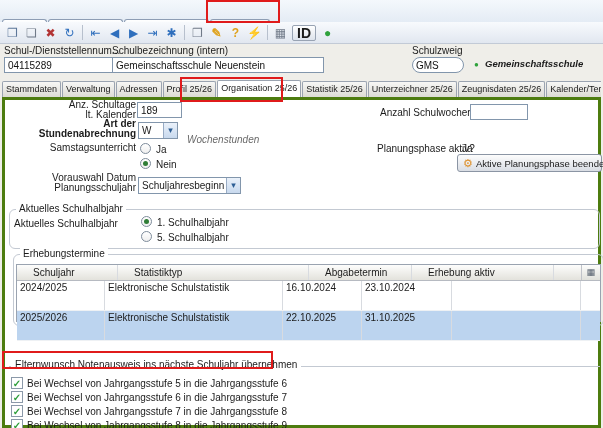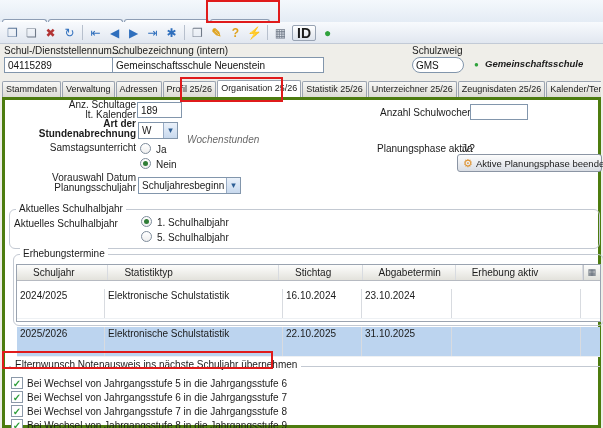--- a/index.html
+++ b/index.html
@@ -58,21 +58,21 @@
   .pbtn{position:absolute;border:1px solid #8b95a4;border-radius:3px;background:linear-gradient(#fdfdfd,#d9dde4);
     display:flex;align-items:center;gap:3px;padding:0 5px;height:18px;font-size:9.5px;white-space:nowrap;cursor:pointer;}
   .gear{color:#dd8f2a;font-size:11px;}
   .group{position:absolute;border:1px solid #c3c9d2;border-radius:6px;}
   .gtitle{position:absolute;top:-7px;left:6px;background:#fff;padding:0 3px;white-space:nowrap;}
 
   
   .grid{position:absolute;border:1px solid #9aa3b0;background:#fff;}
   .g-head{display:flex;height:16px;background:linear-gradient(#fdfdfc,#e3e2dc);border-bottom:1px solid #b6bac1;}
   .g-head .gc{padding-top:2px;margin-left:13px;}
-  .g-row{display:flex;height:30px;border-bottom:1px solid #eef1f4;cursor:pointer;margin-top:8px;}
+  .g-row{display:flex;height:30px;border-bottom:1px solid #eef1f4;cursor:pointer;}
   .g-row.sel{background:#bcd4ef;}
   .gc{padding:1px 3px;border-right:1px solid #d8dbe0;overflow:hidden;white-space:nowrap;height:100%;}
   .c0{width:88px}.c1{width:178px}.c2{width:79px}.c3{width:90px}.c4{width:129px}
   .c5{flex:1;border-right:none;}
   .g-corner{margin-left:auto;width:19px;text-align:center;color:#55606e;background:linear-gradient(#fdfdfc,#dfe0da);
     border-left:1px solid #c0c3c9;font-size:9px;line-height:15px;cursor:pointer;}
   .g-fill{height:12px;}
 
   .section-rule{position:absolute;border-top:1px solid #c3c9d2;}
   .section-title{position:absolute;background:#fff;padding:0 4px;white-space:nowrap;z-index:2;}
@@ -222,21 +222,20 @@
       <div class="radio" style="left:131px;top:21px;"></div>
       <div class="lbl" style="left:147px;top:22px;">5. Schulhalbjahr</div>
     </div>
 
     <div class="group" style="left:8px;top:154px;width:591px;height:72px;">
       <div class="gtitle">Erhebungstermine</div>
       <div class="grid" style="left:2px;top:9px;width:585px;height:58px;">
         <div class="g-head">
           <div class="gc c0">Schuljahr</div>
           <div class="gc c1">Statistiktyp</div>
-          <div class="gc c2">Stichtag</div>
           <div class="gc c3">Abgabetermin</div>
           <div class="gc c4">Erhebung aktiv</div>
           <div class="g-corner">▦</div>
         </div>
         <div class="g-row">
           <div class="gc c0">2024/2025</div>
           <div class="gc c1">Elektronische Schulstatistik</div>
           <div class="gc c2">16.10.2024</div>
           <div class="gc c3">23.10.2024</div>
           <div class="gc c4"></div>

